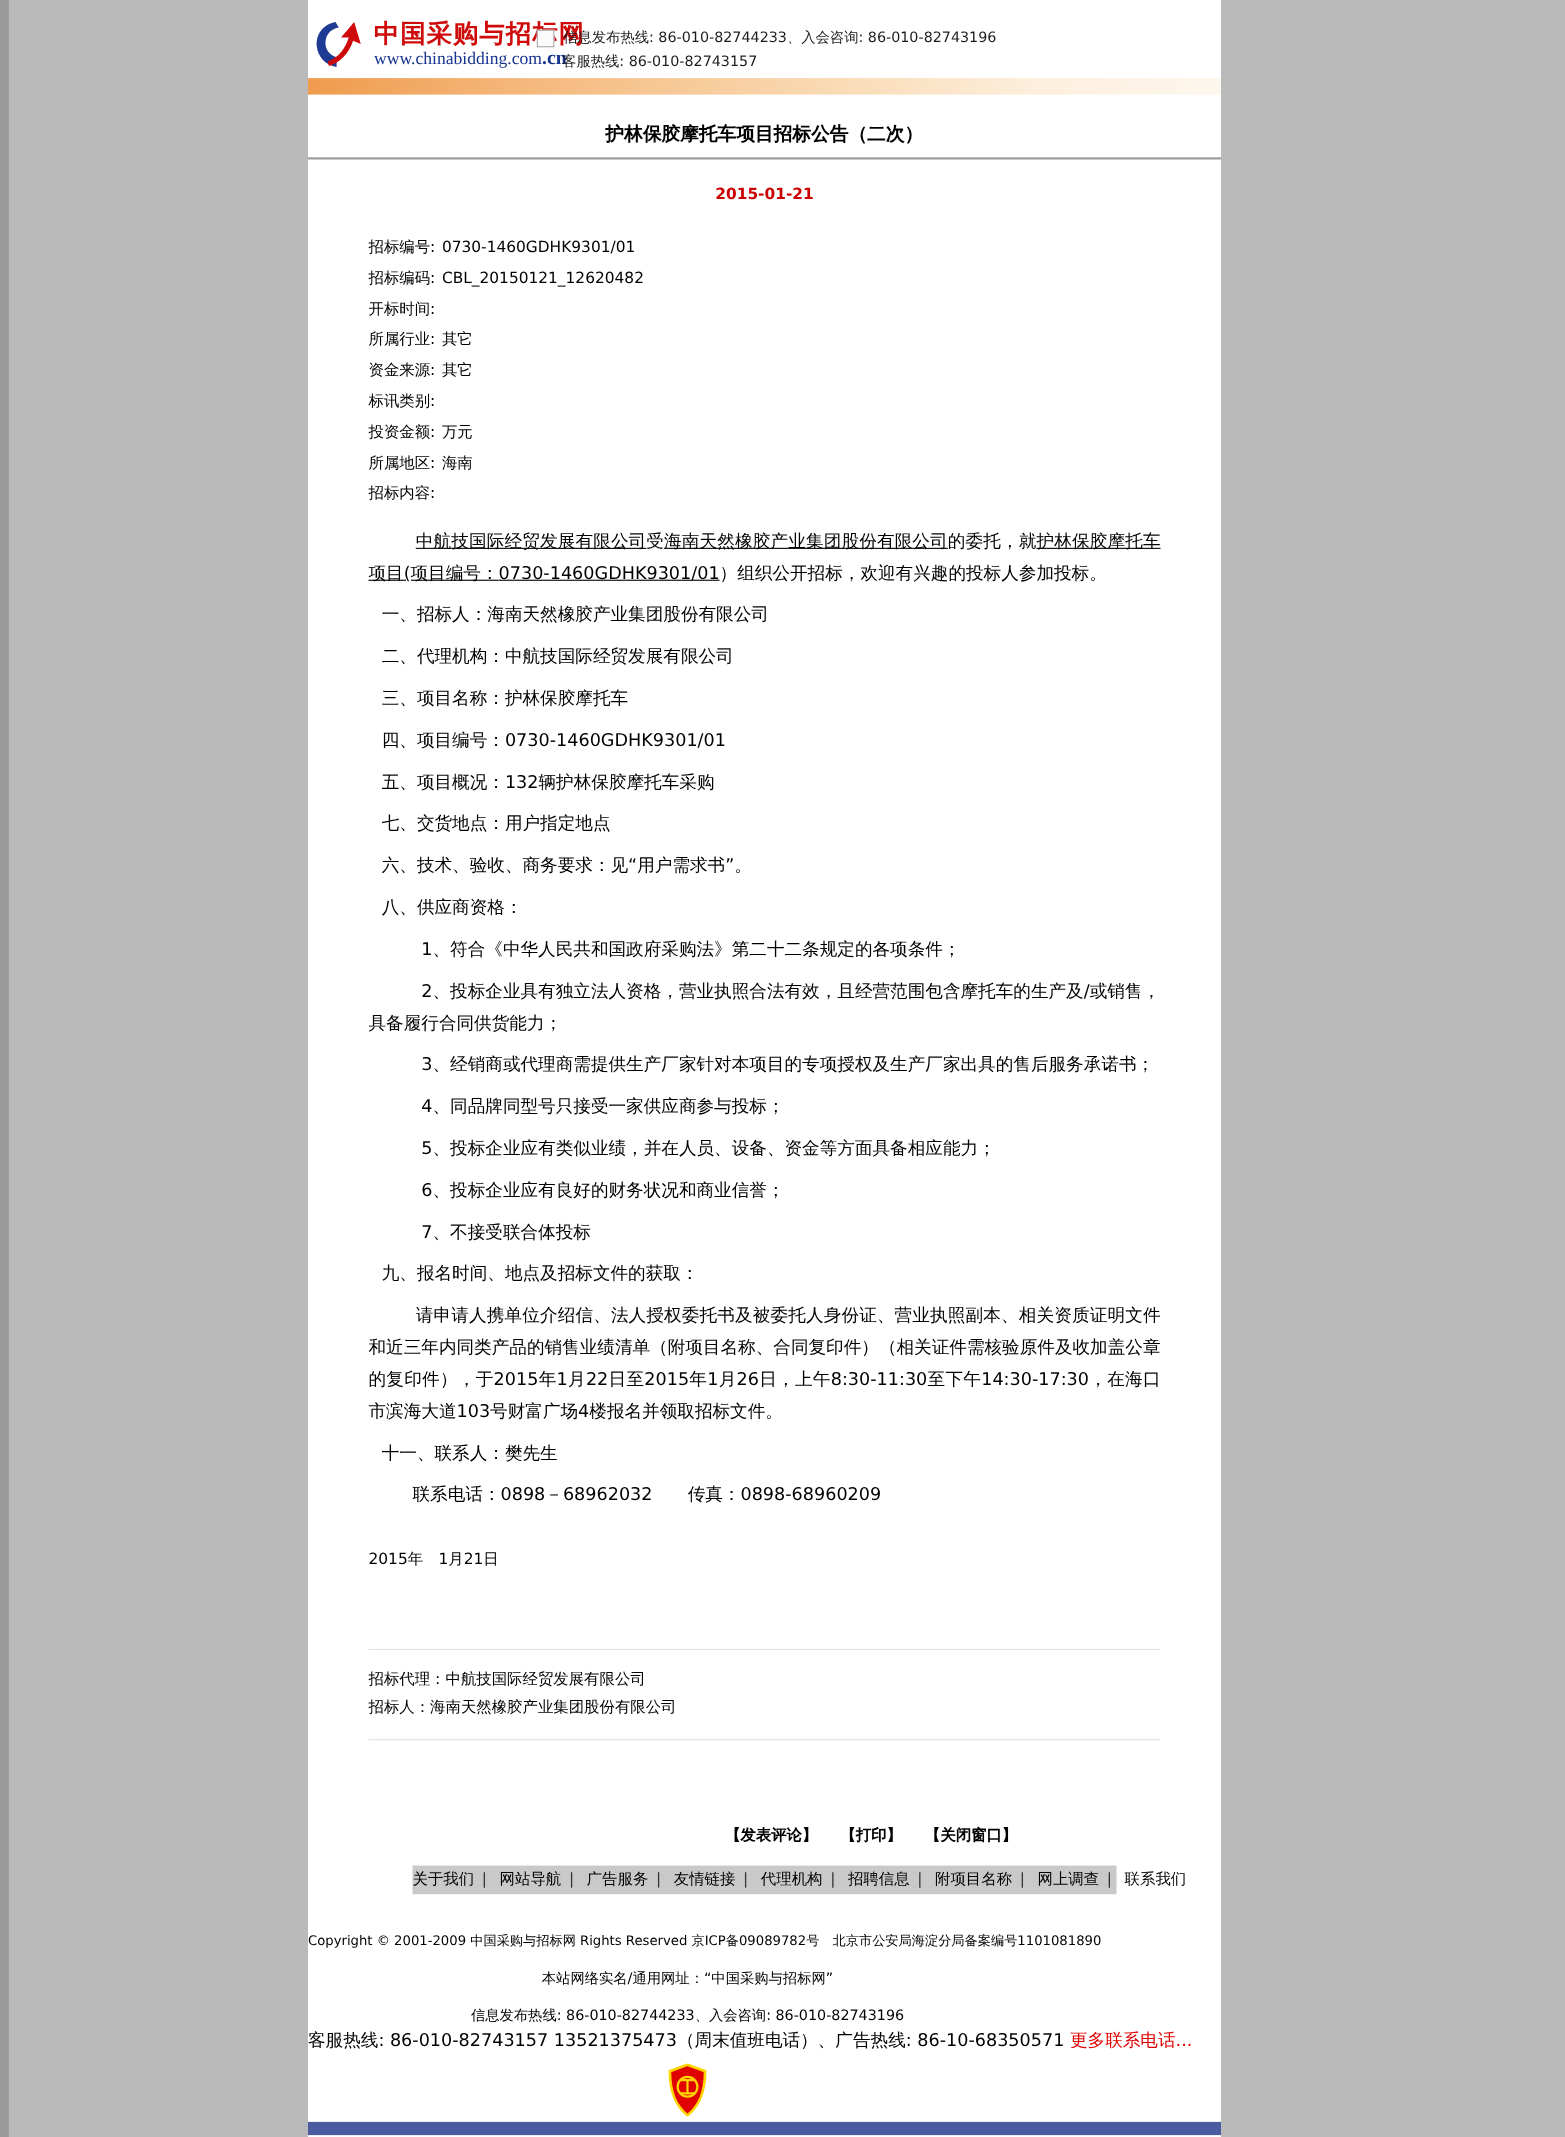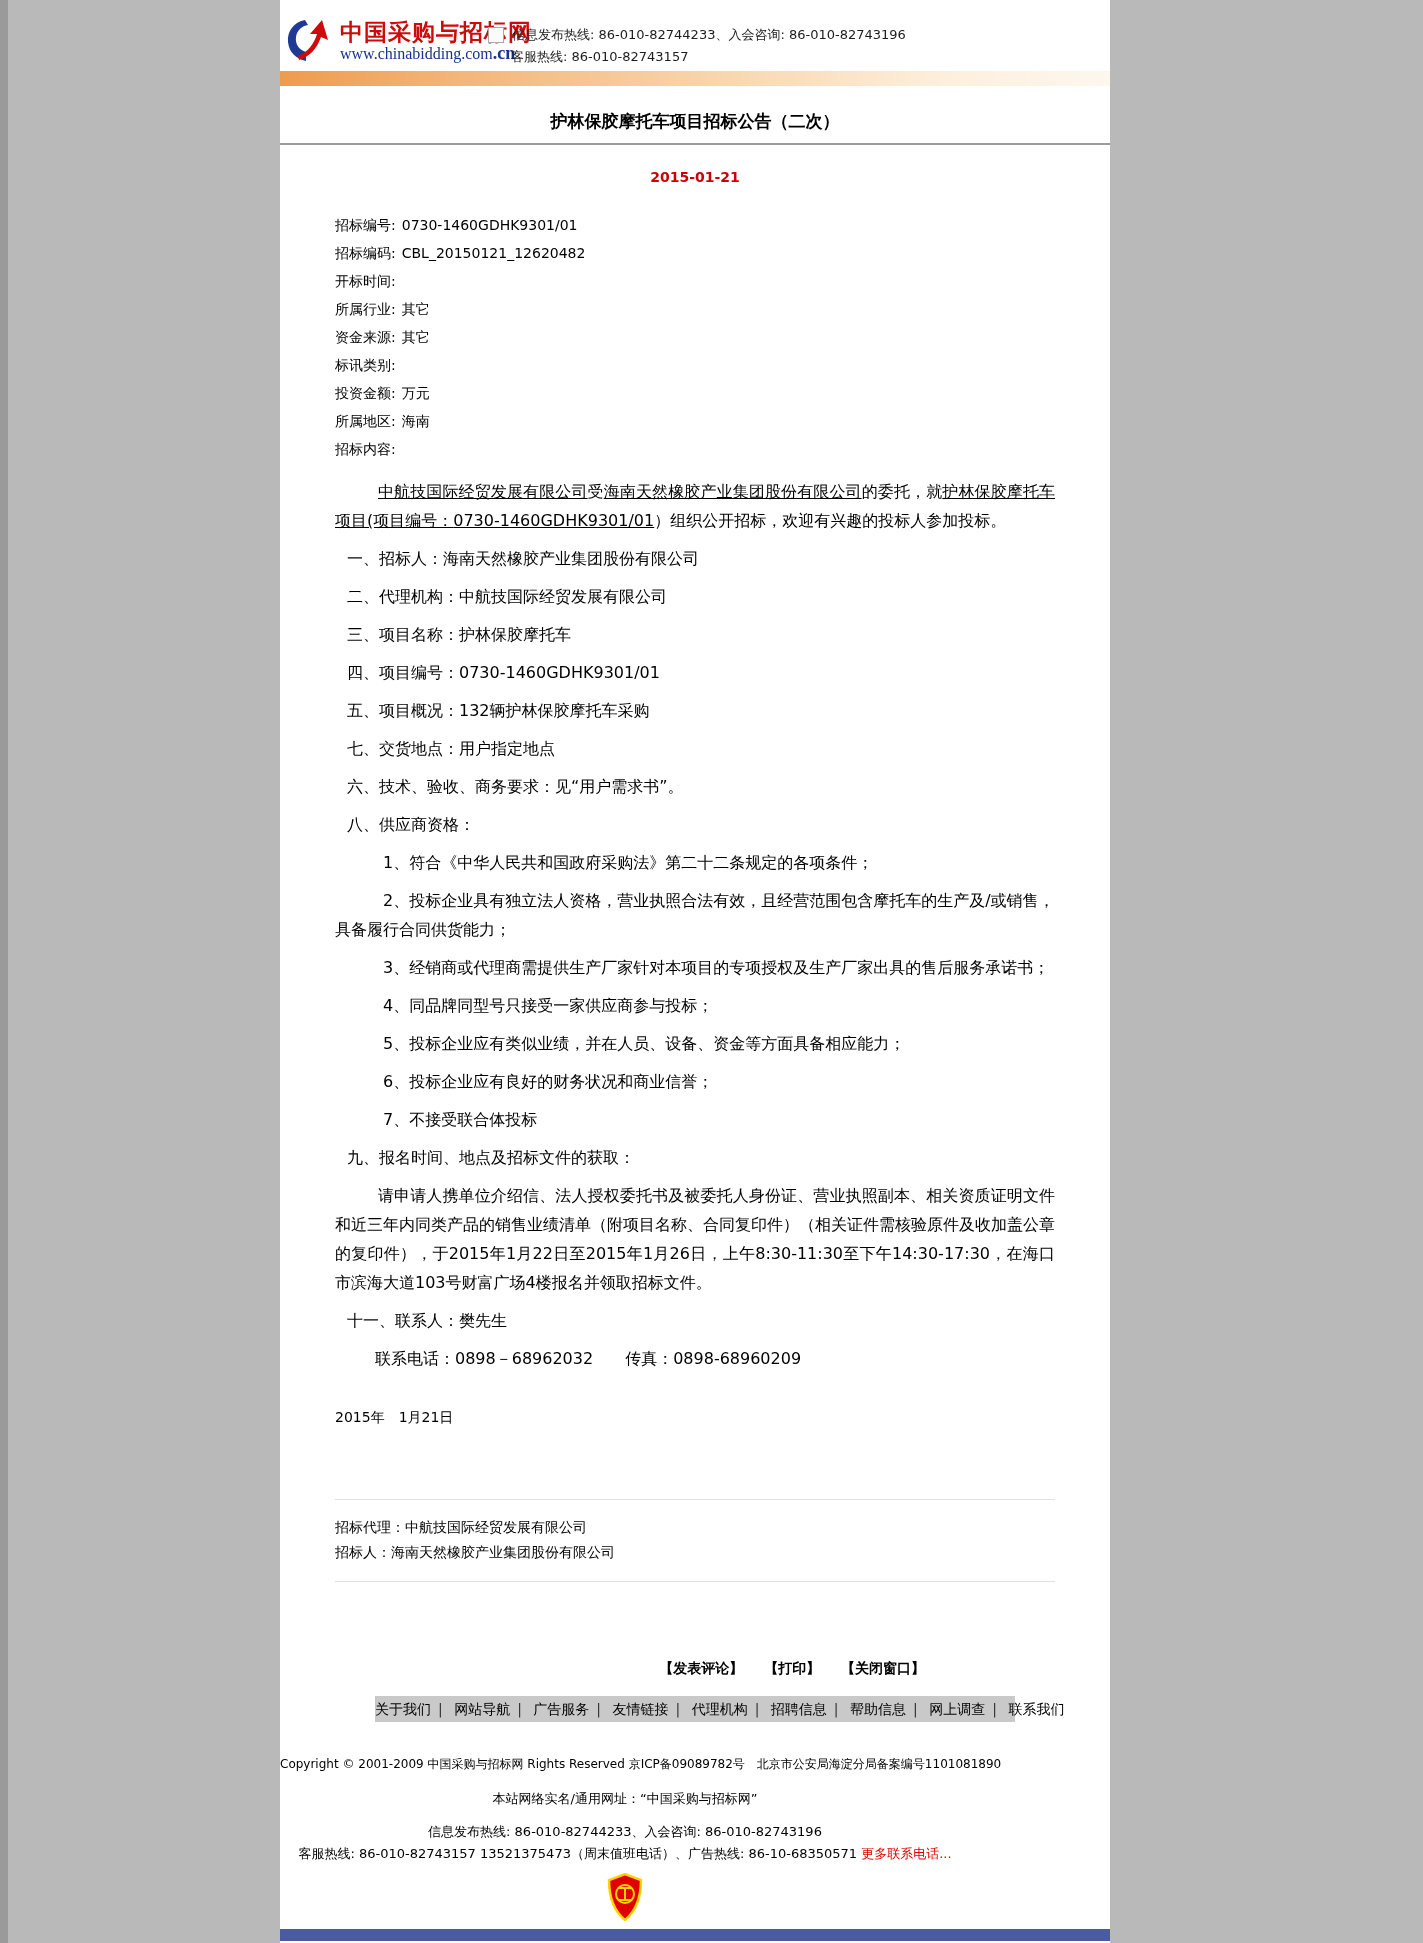--- a/index.html
+++ b/index.html
@@ -50,21 +50,21 @@
   .actions{text-align:right;padding-right:130px;margin-top:78px;font-size:14px;font-weight:bold;white-space:nowrap;}
   .actions a{color:#000;text-decoration:none;margin-left:16px;cursor:pointer;}
   
   .f-nav{width:640px;margin:18px auto 0 auto;background:#c9c9c9;text-align:center;font-size:14px;line-height:26px;white-space:nowrap;}
   .f-nav a{color:#000;text-decoration:none;cursor:pointer;}
   .f-nav .sep{margin:0 7px;color:#333;}
   .f-lines{margin-right:140px;text-align:center;color:#000;}
   .f-copy{margin-top:34px;font-size:12px;white-space:nowrap;}
   .f-real{margin-top:17px;font-size:13px;}
   .f-hot1{margin-top:15px;font-size:13px;}
-  .f-hot2{margin-top:4px;font-size:13px;white-space:nowrap;}
+  .f-hot2{margin-top:4px;font-size:16px;white-space:nowrap;}
   .more-red{color:#e00000;cursor:pointer;}
   .f-badge{margin-top:10px;}
   .f-badge svg{width:38px;height:48px;}
   .blue-bar{position:absolute;left:0;right:0;bottom:2px;height:12px;background:#4b5ba0;}
 </style>
 </head>
 <body>
 
 <div class="edge-strip"></div>
 
@@ -151,21 +151,21 @@
     </div>
   </div>
 
   <div class="f-nav">
     <a>关于我们</a><span class="sep">|</span>
     <a>网站导航</a><span class="sep">|</span>
     <a>广告服务</a><span class="sep">|</span>
     <a>友情链接</a><span class="sep">|</span>
     <a>代理机构</a><span class="sep">|</span>
     <a>招聘信息</a><span class="sep">|</span>
-    <a>帮助信息</a><span class="sep">|</span>
+    <a>附项目名称</a><span class="sep">|</span>
     <a>网上调查</a><span class="sep">|</span>
     <a>联系我们</a>
   </div>
 
   <div class="f-lines">
     <div class="f-copy">Copyright © 2001-2009 中国采购与招标网 Rights Reserved 京ICP备09089782号　北京市公安局海淀分局备案编号1101081890</div>
     <div class="f-real">本站网络实名/通用网址：“中国采购与招标网”</div>
     <div class="f-hot1">信息发布热线: 86-010-82744233、入会咨询: 86-010-82743196</div>
     <div class="f-hot2"><span>客服热线: 86-010-82743157 13521375473（周末值班电话）、广告热线: 86-10-68350571 </span><span class="more-red">更多联系电话...</span></div>
     <div class="f-badge">

